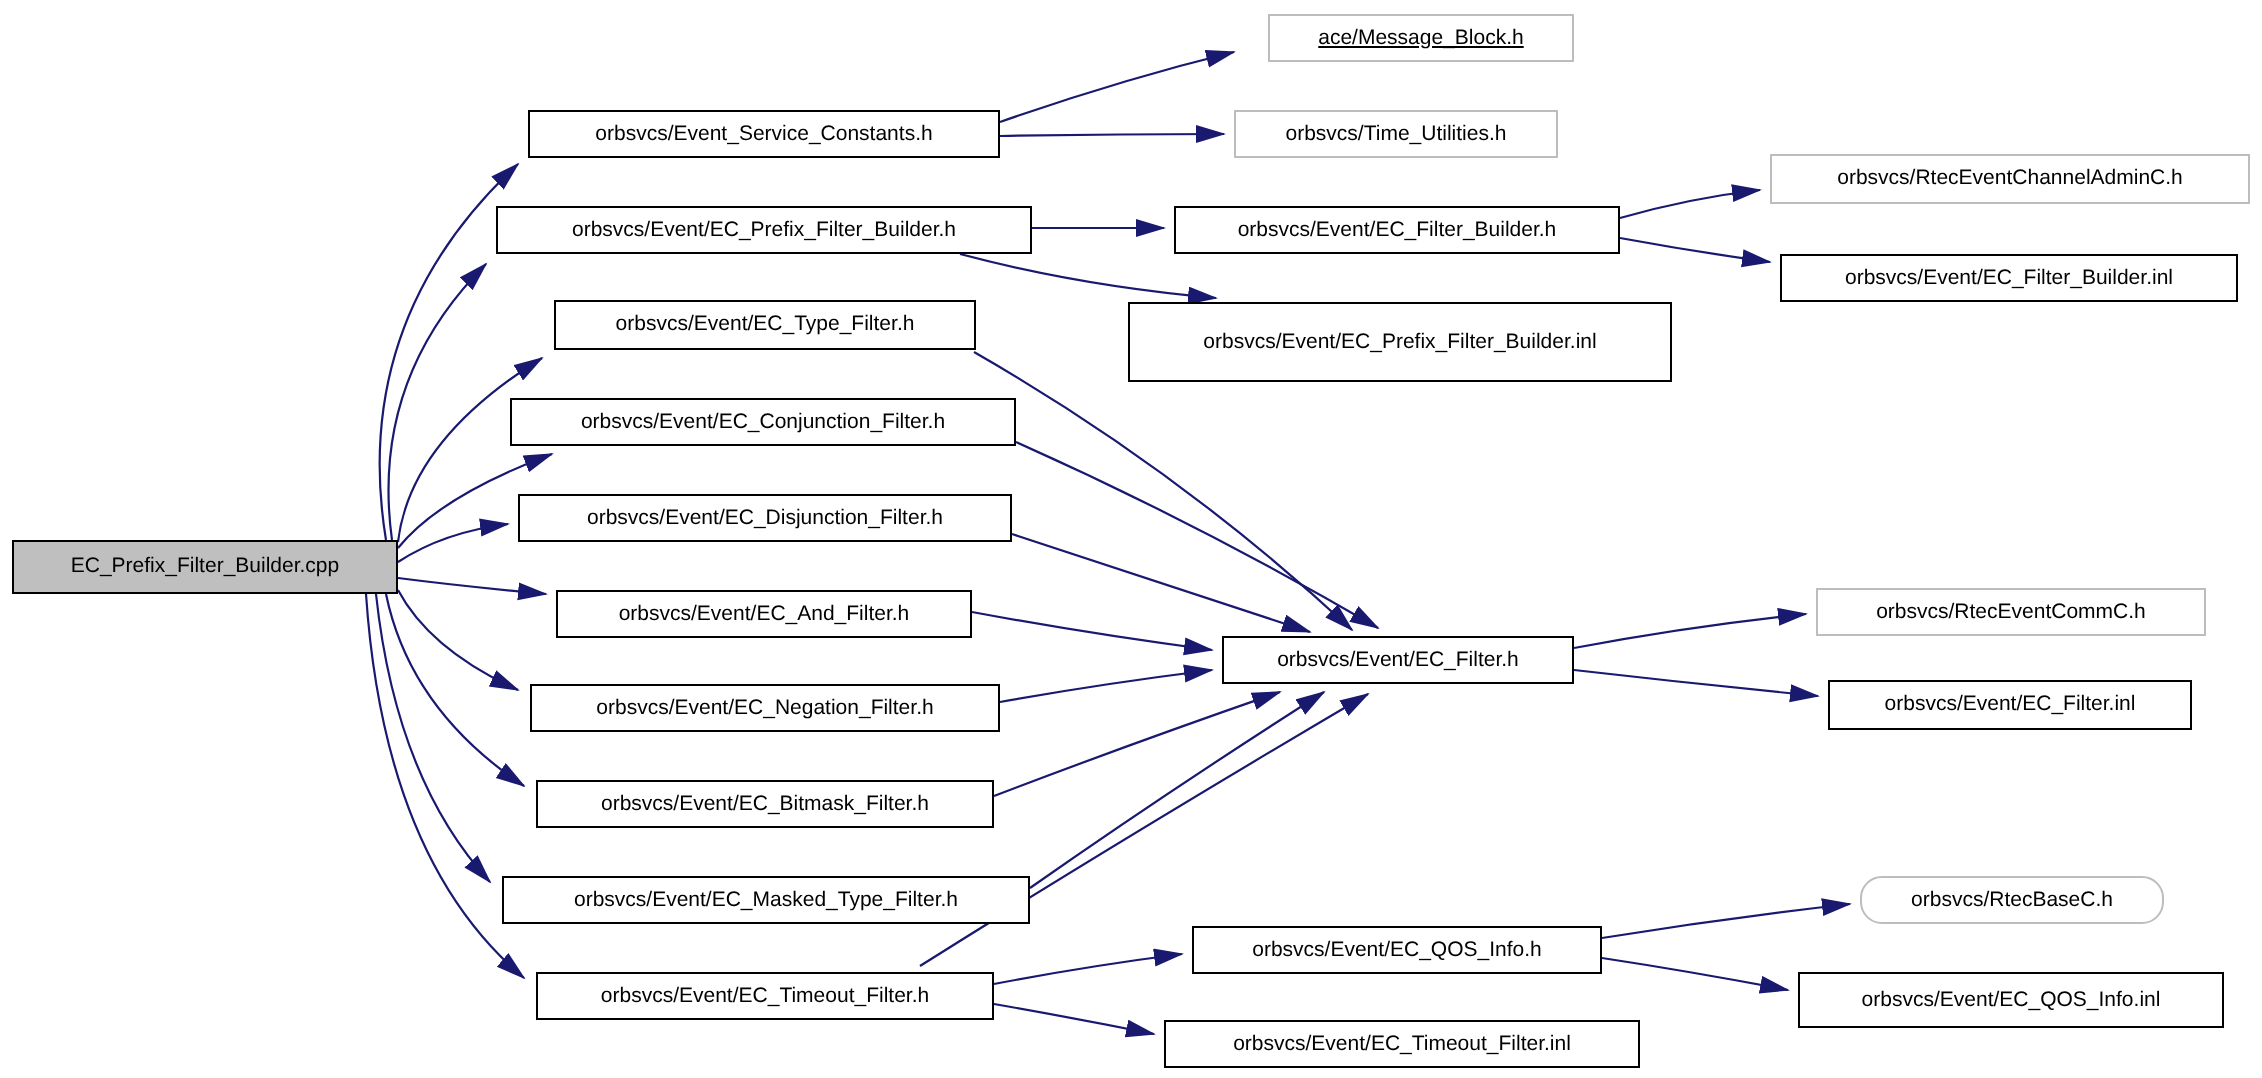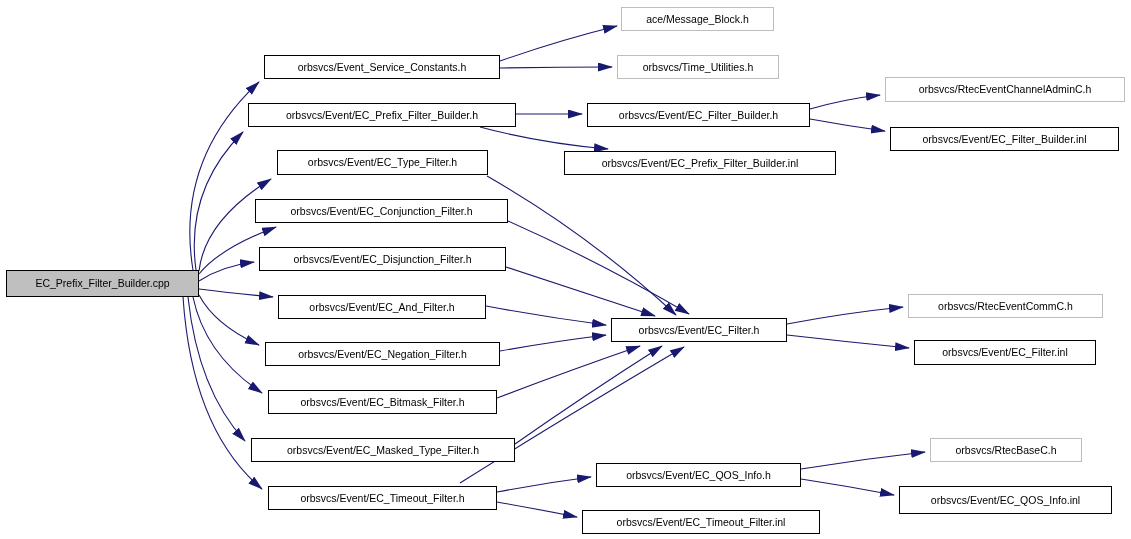--- a/index.html
+++ b/index.html
@@ -91,36 +91,36 @@
         <path d="M787,335 Q848,342 909,348" class="edge" marker-end="url(#arrowhead)"></path>
         <path d="M497,492 Q544,483 591,477" class="edge" marker-end="url(#arrowhead)"></path>
         <path d="M497,502 Q537,509 577,517" class="edge" marker-end="url(#arrowhead)"></path>
         <path d="M801,469 Q863,459 925,452" class="edge" marker-end="url(#arrowhead)"></path>
         <path d="M801,479 Q847,486 894,495" class="edge" marker-end="url(#arrowhead)"></path>
       </g>
   </svg>
   <div class="node-layer" id="node-layer">
       <div class="node main" style="left: 6px; top: 270px; width: 193px; height: 27px;">EC_Prefix_Filter_Builder.cpp</div>
       <div class="node linked" style="left: 264px; top: 55px; width: 236px; height: 24px;">orbsvcs/Event_Service_Constants.h</div>
-      <div class="node plain" style="left: 621px; top: 7px; width: 153px; height: 24px;">ace/Message_Block.h</div>
+      <div class="node plain" style="left: 634px; top: 7px; width: 153px; height: 24px; text-decoration: underline;">ace/Message_Block.h</div>
       <div class="node plain" style="left: 617px; top: 55px; width: 162px; height: 24px;">orbsvcs/Time_Utilities.h</div>
       <div class="node linked" style="left: 248px; top: 103px; width: 268px; height: 24px;">orbsvcs/Event/EC_Prefix_Filter_Builder.h</div>
       <div class="node linked" style="left: 587px; top: 103px; width: 223px; height: 24px;">orbsvcs/Event/EC_Filter_Builder.h</div>
       <div class="node plain" style="left: 885px; top: 77px; width: 240px; height: 25px;">orbsvcs/RtecEventChannelAdminC.h</div>
       <div class="node linked" style="left: 890px; top: 127px; width: 229px; height: 24px;">orbsvcs/Event/EC_Filter_Builder.inl</div>
-      <div class="node linked" style="left: 564px; top: 151px; width: 272px; height: 24px;">orbsvcs/Event/EC_Prefix_Filter_Builder.inl</div>
+      <div class="node linked" style="left: 564px; top: 151px; width: 272px; height: 40px;">orbsvcs/Event/EC_Prefix_Filter_Builder.inl</div>
       <div class="node linked" style="left: 277px; top: 150px; width: 211px; height: 25px;">orbsvcs/Event/EC_Type_Filter.h</div>
       <div class="node linked" style="left: 255px; top: 199px; width: 253px; height: 24px;">orbsvcs/Event/EC_Conjunction_Filter.h</div>
       <div class="node linked" style="left: 259px; top: 247px; width: 247px; height: 24px;">orbsvcs/Event/EC_Disjunction_Filter.h</div>
       <div class="node linked" style="left: 278px; top: 295px; width: 208px; height: 24px;">orbsvcs/Event/EC_And_Filter.h</div>
       <div class="node linked" style="left: 265px; top: 342px; width: 235px; height: 24px;">orbsvcs/Event/EC_Negation_Filter.h</div>
       <div class="node linked" style="left: 268px; top: 390px; width: 229px; height: 24px;">orbsvcs/Event/EC_Bitmask_Filter.h</div>
       <div class="node linked" style="left: 268px; top: 486px; width: 229px; height: 24px;">orbsvcs/Event/EC_Timeout_Filter.h</div>
       <div class="node linked" style="left: 251px; top: 438px; width: 264px; height: 24px;">orbsvcs/Event/EC_Masked_Type_Filter.h</div>
       <div class="node linked" style="left: 611px; top: 318px; width: 176px; height: 24px;">orbsvcs/Event/EC_Filter.h</div>
       <div class="node plain" style="left: 908px; top: 294px; width: 195px; height: 24px;">orbsvcs/RtecEventCommC.h</div>
       <div class="node linked" style="left: 914px; top: 340px; width: 182px; height: 25px;">orbsvcs/Event/EC_Filter.inl</div>
       <div class="node linked" style="left: 596px; top: 463px; width: 205px; height: 24px;">orbsvcs/Event/EC_QOS_Info.h</div>
-      <div class="node plain" style="left: 930px; top: 438px; width: 152px; height: 24px;">orbsvcs/RtecBaseC.h</div>
+      <div class="node plain" style="left: 930px; top: 438px; width: 152px; height: 24px; border-radius: 11px;">orbsvcs/RtecBaseC.h</div>
       <div class="node linked" style="left: 899px; top: 486px; width: 213px; height: 28px; text-align: right;">orbsvcs/Event/EC_QOS_Info.inl</div>
       <div class="node linked" style="left: 582px; top: 510px; width: 238px; height: 24px;">orbsvcs/Event/EC_Timeout_Filter.inl</div>
     </div>
 </div>
 
 </body></html>

